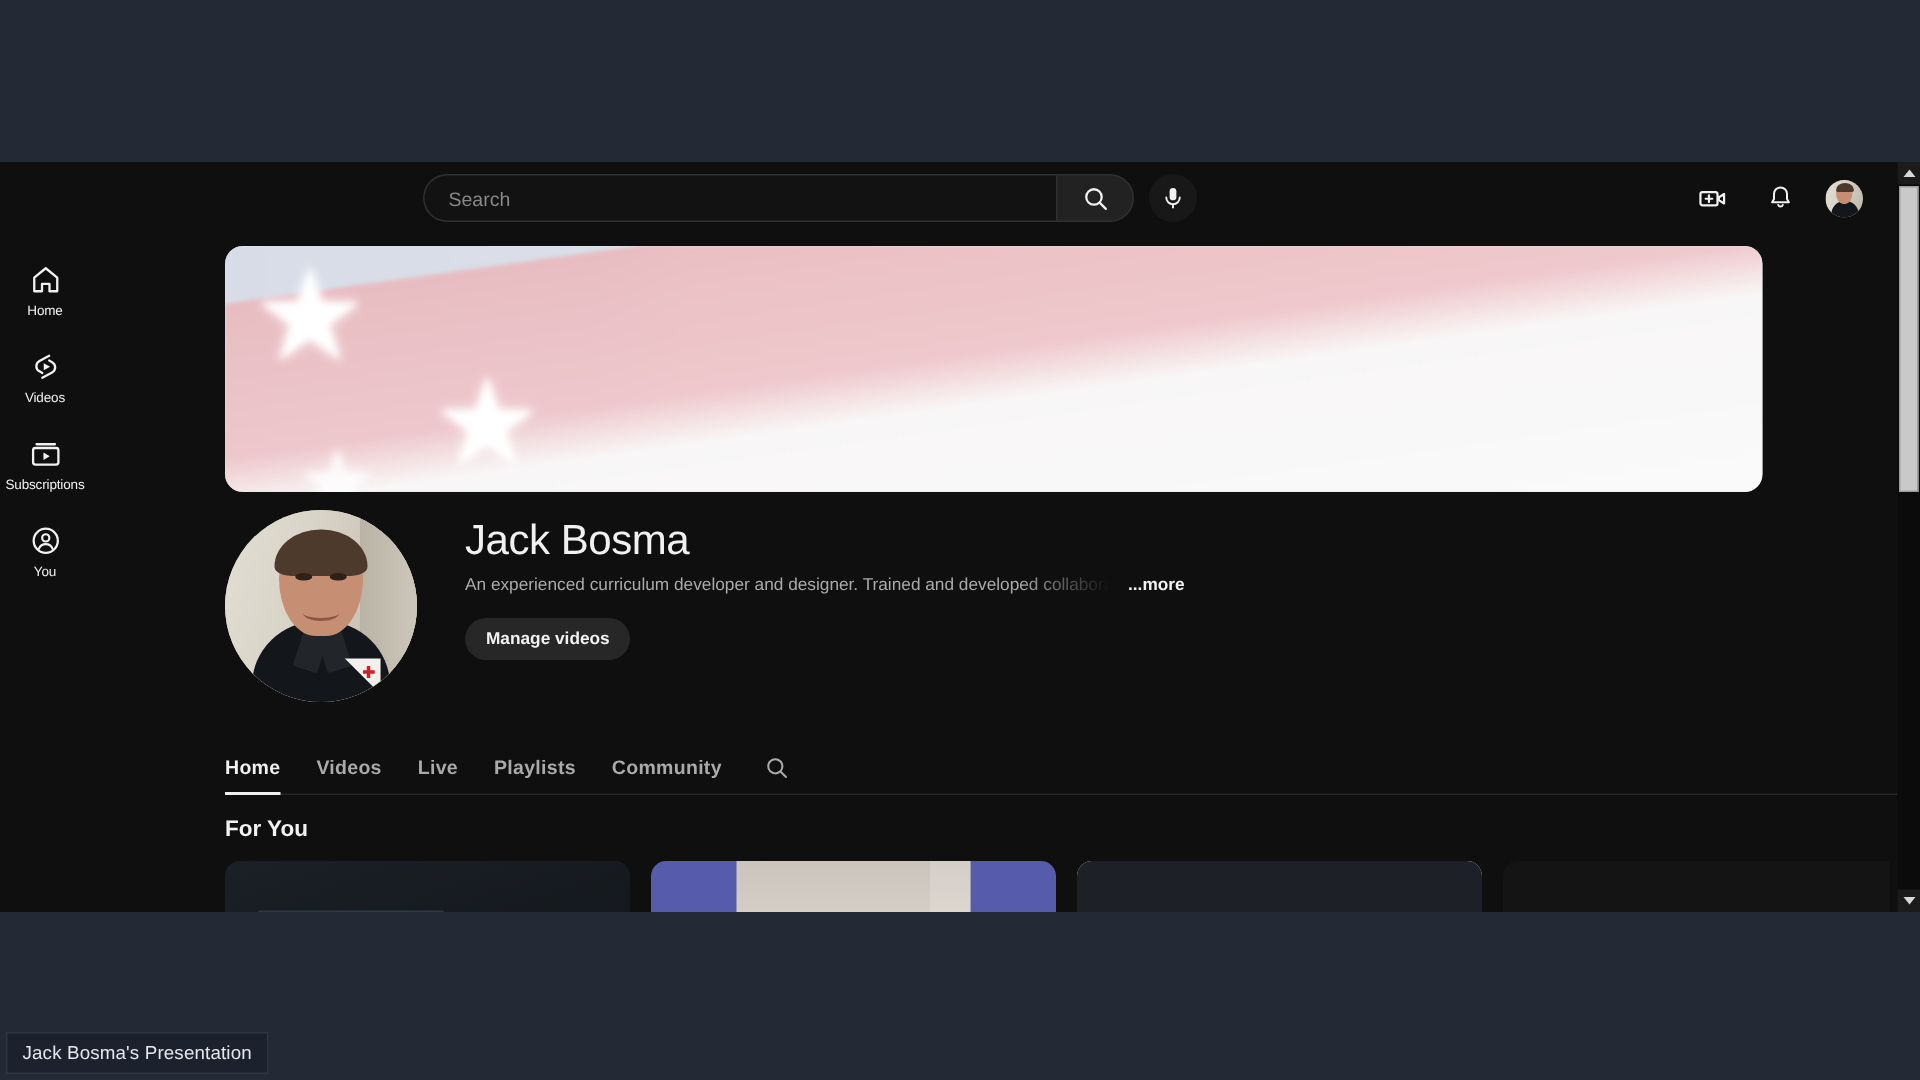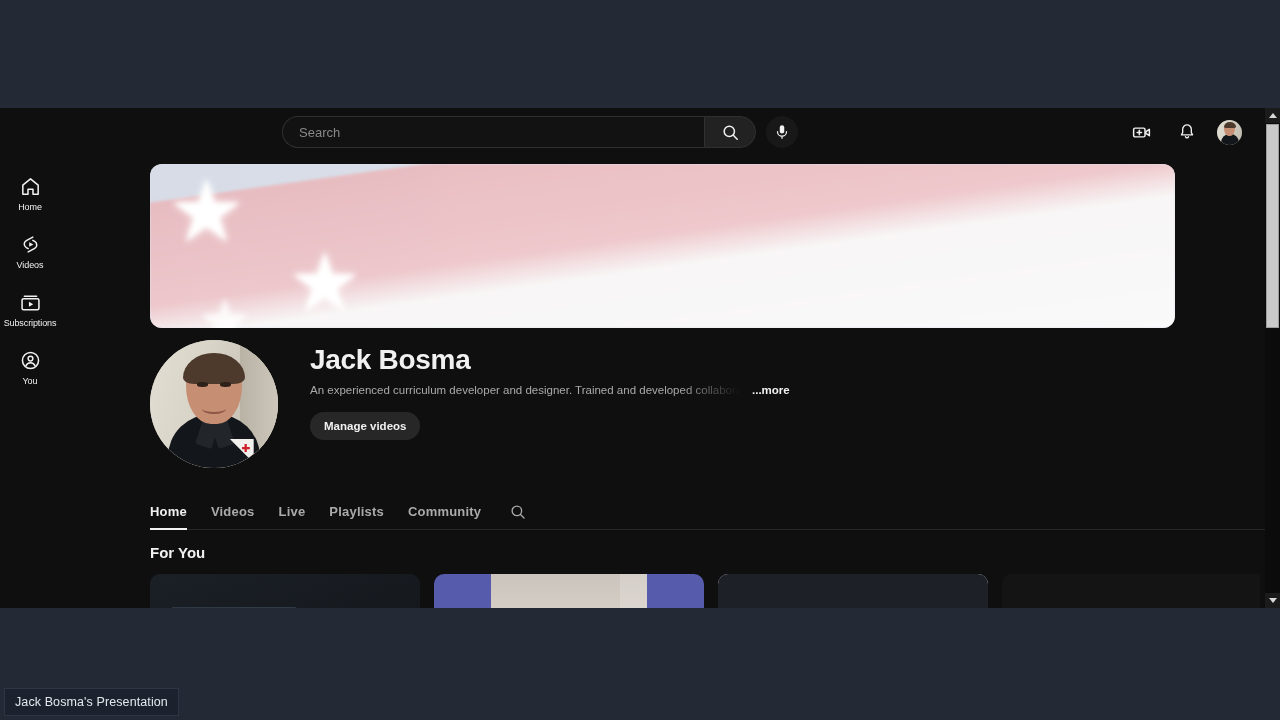--- a/index.html
+++ b/index.html
@@ -246,21 +246,21 @@
     background: #2d2119; border-radius: 50%; }
   .pf-eye-r { position: absolute; left: 55%; top: 33%; width: 8%; height: 3.5%;
     background: #2d2119; border-radius: 50%; }
   .pf-smile { position: absolute; left: 41%; top: 50%; width: 18%; height: 8%;
     border-bottom: 2.5px solid #8d5747; border-radius: 0 0 60% 60%; }
 
   .ch-meta { padding-top: 4px; }
   .ch-name {
     color: #f1f1f1;
     font-size: 28px;
-    font-weight: bold;
+    font-weight: normal;
     letter-spacing: -0.3px;
     line-height: 1.15;
   }
   .ch-stats {
     color: #aaa;
     font-size: 12px;
     margin-top: 7px;
     letter-spacing: 0.1px;
   }
   .ch-desc-row {

